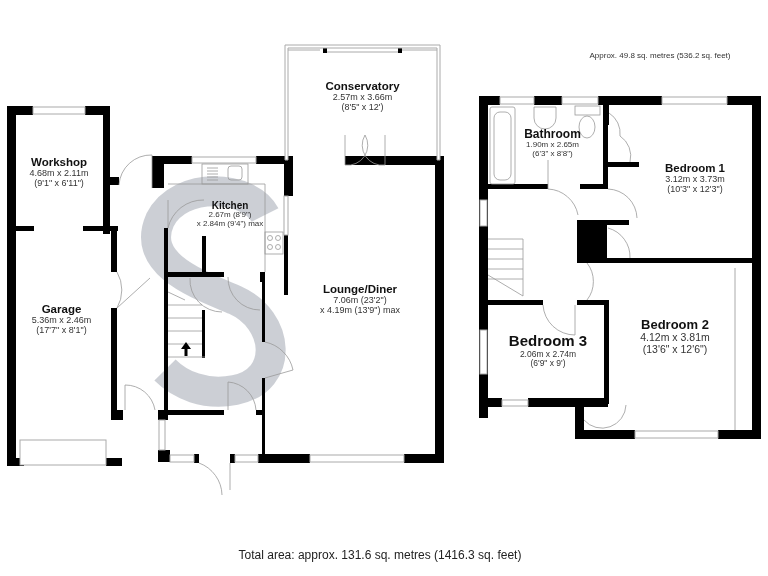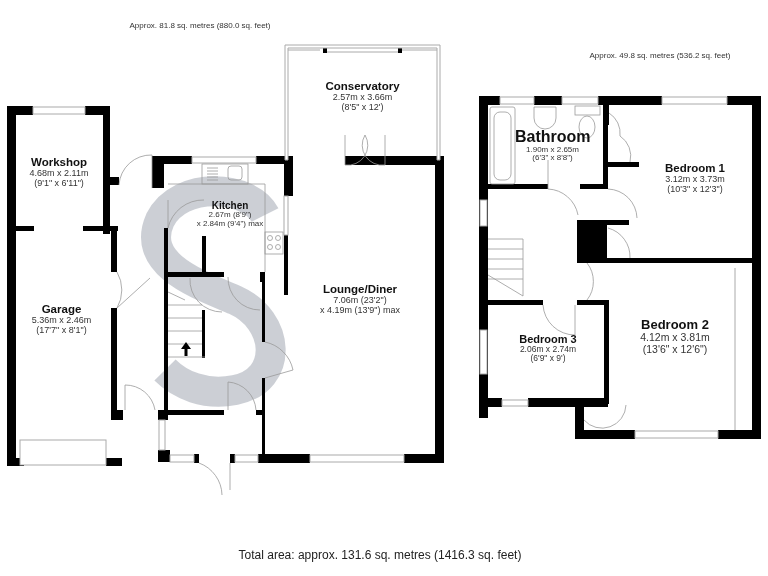--- a/index.html
+++ b/index.html
@@ -200,21 +200,20 @@
     <path d="M 609 113 A 24 24 0 0 1 620 136 A 24 24 0 0 1 630 162"></path>
     <path d="M 608 228 A 30 30 0 0 1 630 258"></path>
     <path d="M 587 263 A 30 30 0 0 1 587 300"></path>
     <path d="M 543 305 A 32 32 0 0 0 575 335"></path>
       <line x1="575" y1="305" x2="575" y2="335"></line>
     <path d="M 584 420 A 24 24 0 0 0 626 405"></path>
   </g>
 </svg>
 
 <div class="lbl" style="left:90px; top:22px; width:220px;">
-  <div class="floor-sub">Approx. 81.8 sq. metres (880.0 sq. feet)</div>
 </div>
 
 <div class="lbl" style="left:560px; top:52px; width:200px;">
   <div class="floor-sub">Approx. 49.8 sq. metres (536.2 sq. feet)</div>
 </div>
 
 <div class="lbl" style="left:14px; top:156px; width:90px;">
   <span class="room-name">Workshop</span>
   <span class="room-dim">4.68m x 2.11m</span>
   <span class="room-dim">(9'1" x 6'11")</span>
@@ -238,33 +237,33 @@
   <span class="room-dim">(8'5" x 12')</span>
 </div>
 
 <div class="lbl" style="left:300px; top:283px; width:120px;">
   <span class="room-name">Lounge/Diner</span>
   <span class="room-dim">7.06m (23'2")</span>
   <span class="room-dim">x 4.19m (13'9") max</span>
 </div>
 
 <div class="lbl" style="left:515px; top:128px; width:75px;">
-  <span class="room-name" style="font-size:16px;">Bathroom</span>
+  <span class="room-name" style="font-size:12px;">Bathroom</span>
   <span class="room-dim" style="font-size:8px;">1.90m x 2.65m</span>
   <span class="room-dim" style="font-size:8px;">(6'3" x 8'8")</span>
 </div>
 
 <div class="lbl" style="left:650px; top:162px; width:90px;">
   <span class="room-name">Bedroom 1</span>
   <span class="room-dim">3.12m x 3.73m</span>
   <span class="room-dim">(10'3" x 12'3")</span>
 </div>
 
 <div class="lbl" style="left:503px; top:333px; width:90px;">
-  <span class="room-name" style="font-size:11px;">Bedroom 3</span>
+  <span class="room-name" style="font-size:15px;">Bedroom 3</span>
   <span class="room-dim" style="font-size:8.5px;">2.06m x 2.74m</span>
   <span class="room-dim" style="font-size:8.5px;">(6'9" x 9')</span>
 </div>
 
 <div class="lbl" style="left:620px; top:318px; width:110px;">
   <span class="room-name big">Bedroom 2</span>
   <span class="room-dim big">4.12m x 3.81m</span>
   <span class="room-dim big">(13'6" x 12'6")</span>
 </div>
 

